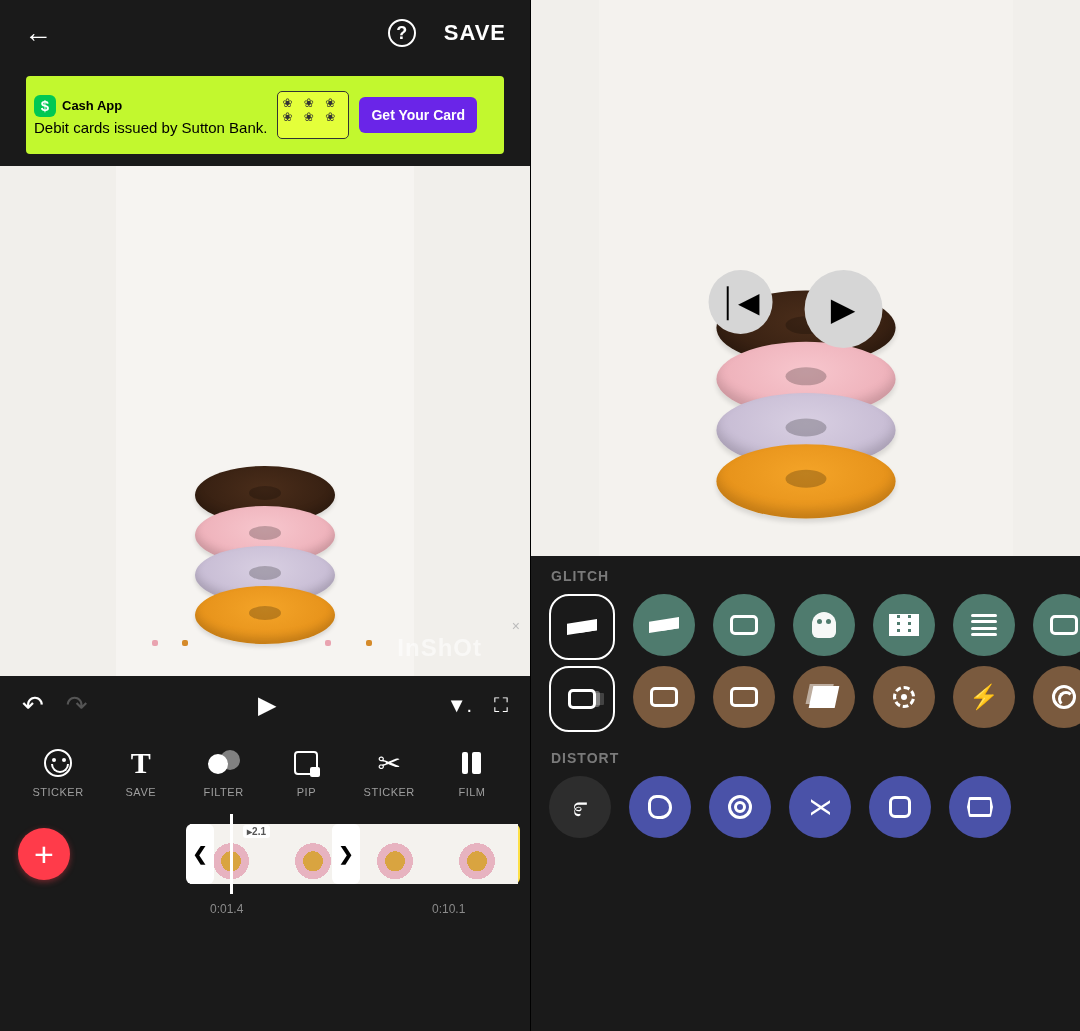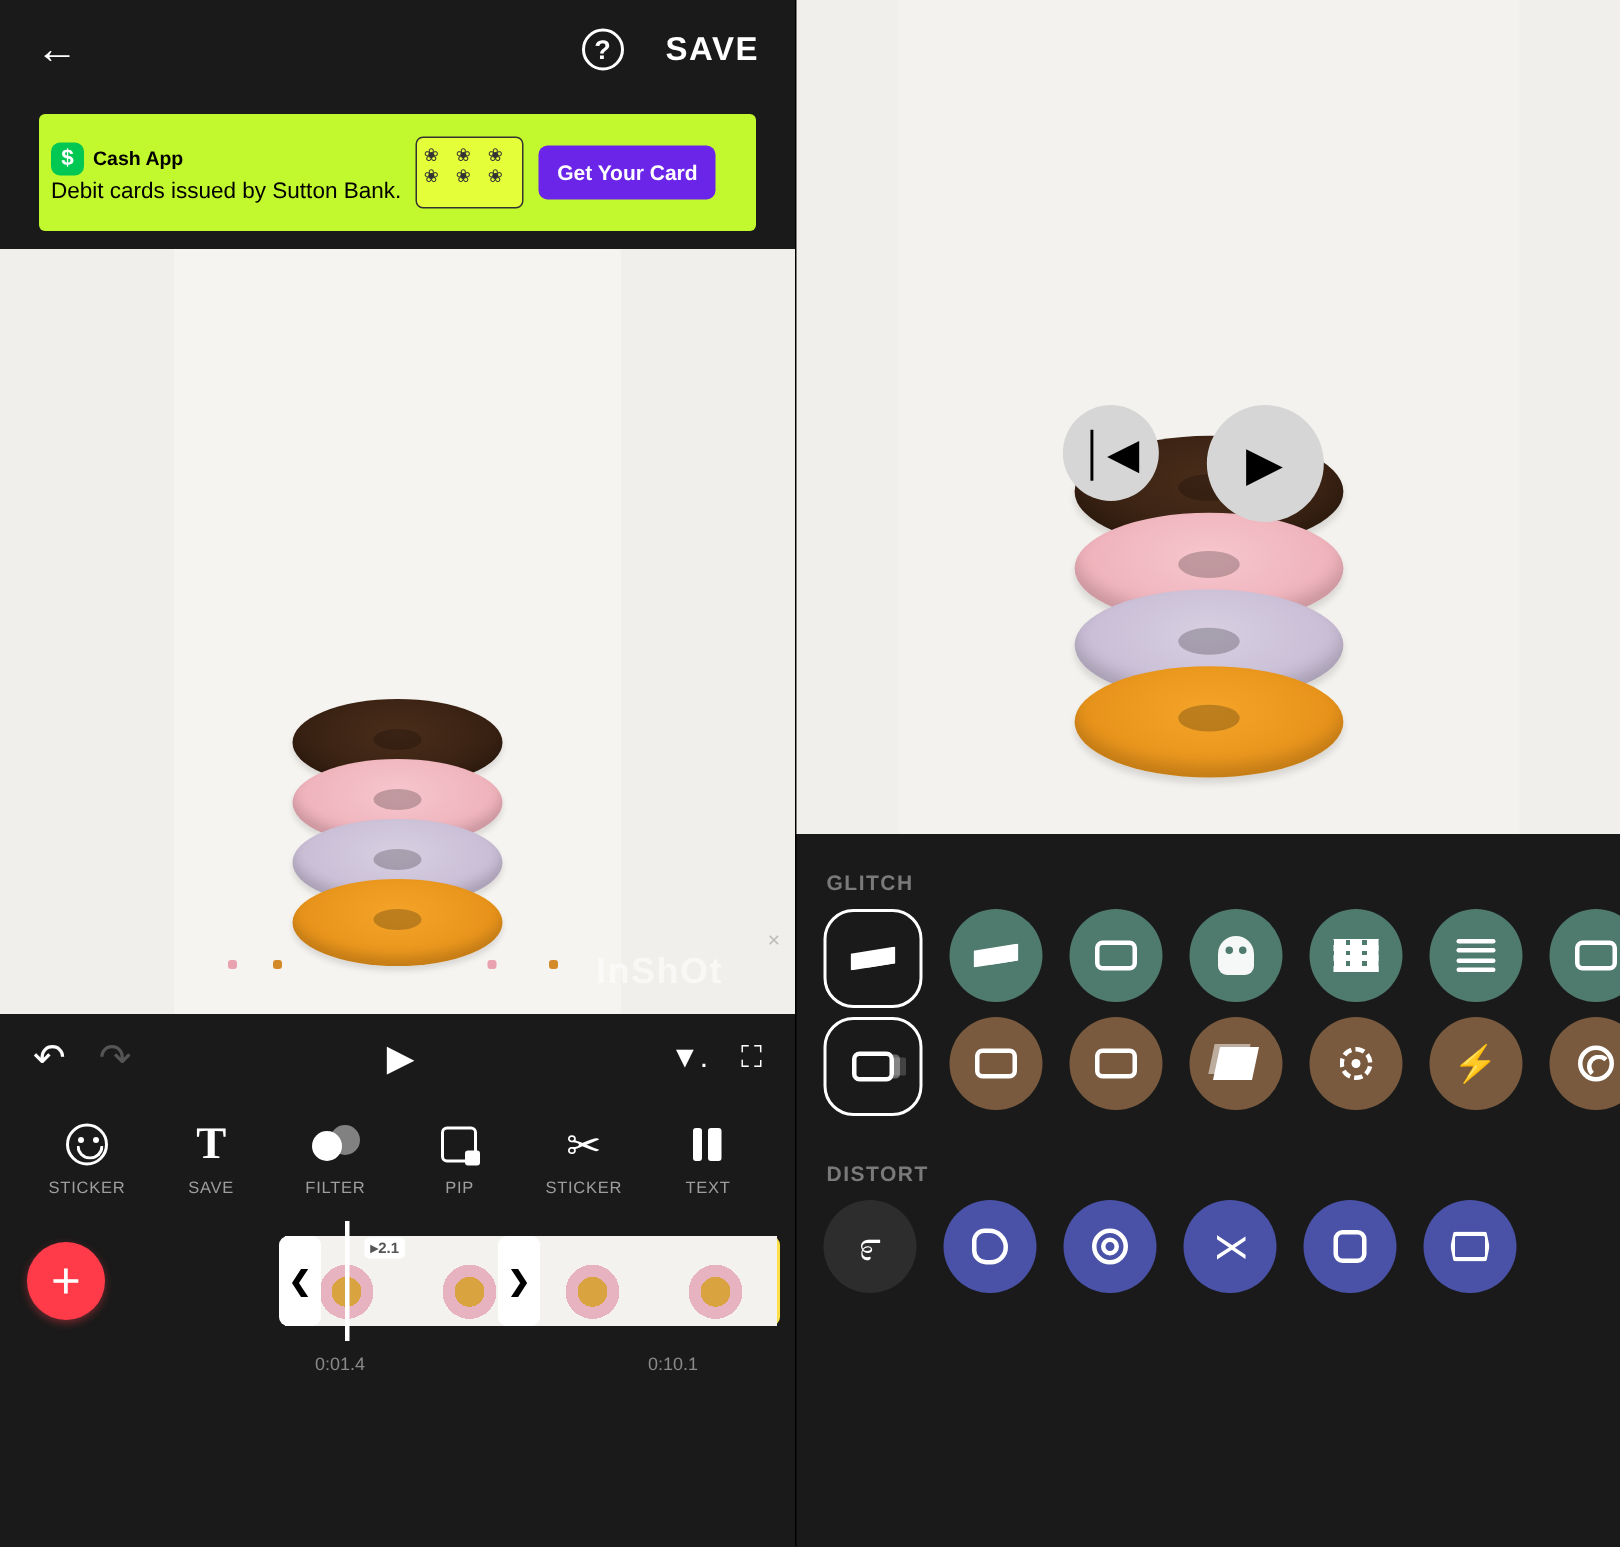--- a/index.html
+++ b/index.html
@@ -305,21 +305,21 @@
   .single-check{
     position:absolute;right:24px;top:36px;
     color:#fff;font-size:28px;cursor:pointer;
   }
   
   .effects{
     flex:1; padding: 0 18px 0 18px; overflow:hidden;
   }
   .cat-label{
     font-size:14px;font-weight:700;letter-spacing:1px;color:#7a7a7a;
-    margin: 24px 0 10px 2px;
+    margin: 12px 0 10px 2px;
     display:flex;align-items:center;gap:8px;
   }
   .music-badge{
     width:16px;height:16px;border-radius:50%;background:#555;color:#ddd;
     display:inline-flex;align-items:center;justify-content:center;font-size:10px;
   }
   .fx-row{ display:flex; gap:18px; padding-bottom:6px; }
   .chip{
     flex:0 0 62px;width:62px;height:62px;border-radius:50%;
     display:flex;align-items:center;justify-content:center;
@@ -448,21 +448,21 @@
         </div>
       <div class="tool-lbl">STICKER</div>
     </div>
     <div class="tool">
       <div class="tool-ico">
           <div class="split-ic">
             <span></span>
             <span></span>
           </div>
         </div>
-      <div class="tool-lbl">TEXT</div>
+      <div class="tool-lbl">FILM</div>
     </div>
   </div>
 
   <div class="timeline-wrap">
     <div class="add-btn">
         <span>+</span>
       </div>
     <div class="track">
       <div class="thumb">
           <div class="badge">▸2.1</div>

